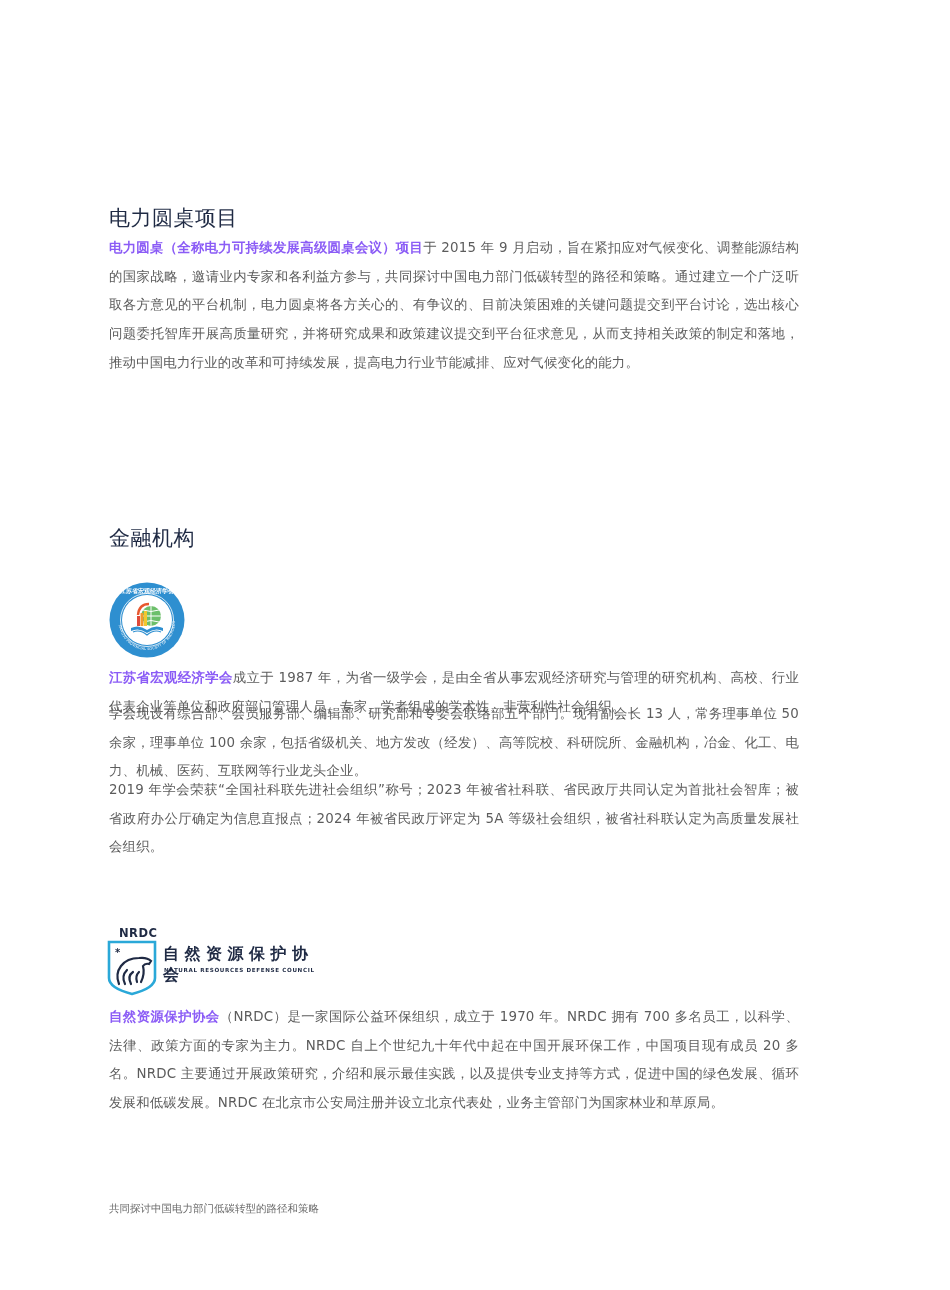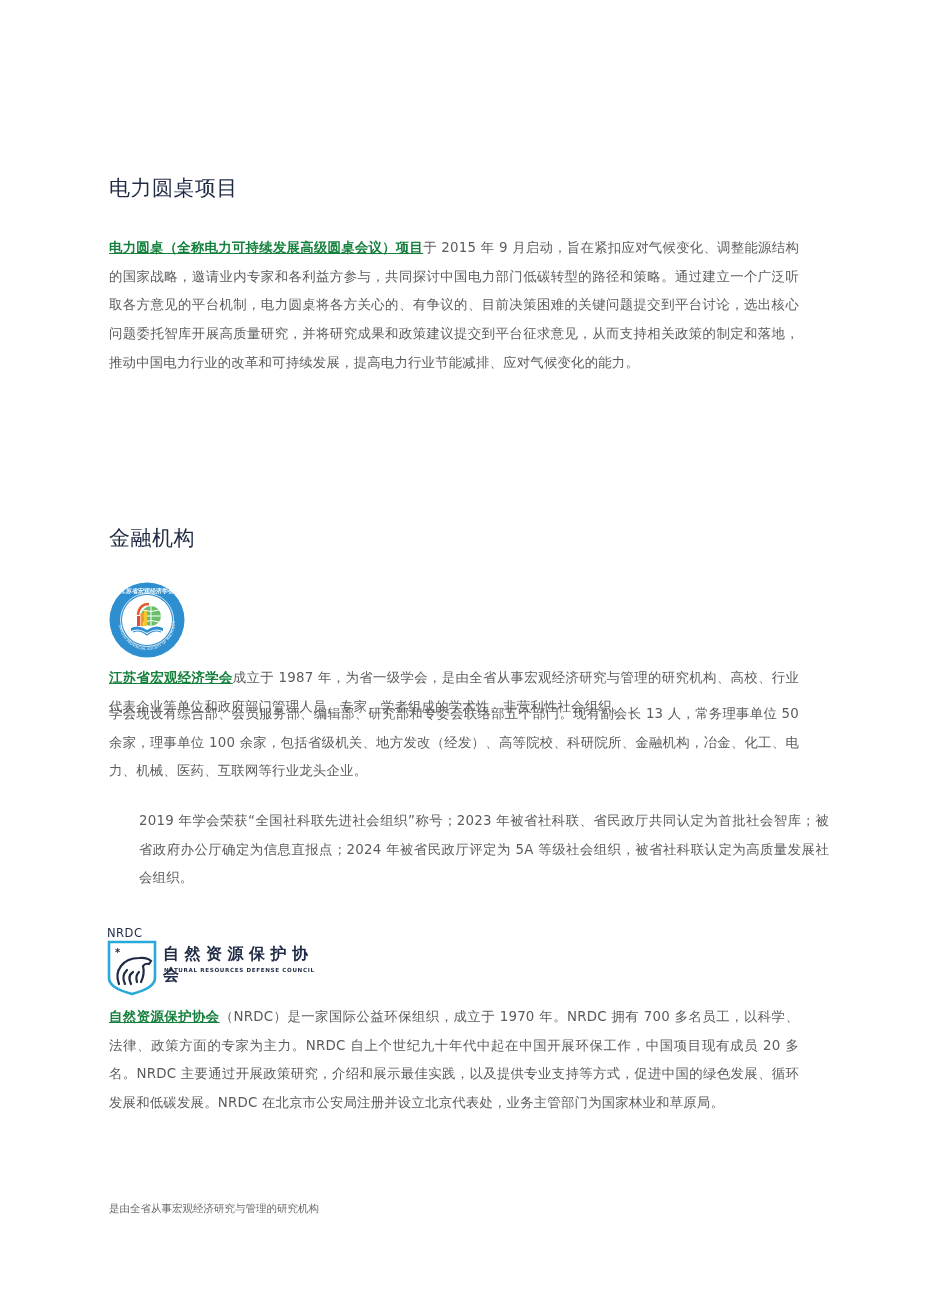--- a/index.html
+++ b/index.html
@@ -1,34 +1,34 @@
 <!DOCTYPE html>
 <html><head>
 <meta charset="utf-8">
 <style>
   html, body { margin:0; padding:0; background:#ffffff; }
   body { width:950px; height:1290px; position:relative; overflow:hidden;
          font-family:"DejaVu Sans","Liberation Sans",sans-serif; color:#5a5a5a; }
   .page { position:absolute; left:109px; top:0; width:690px; }
   .h2 { position:absolute; left:0; font-size:21px; font-weight:normal; color:#1f2a44; margin:0; letter-spacing:0.5px; }
   .para { position:absolute; left:0; width:690px; font-size:13.4px; line-height:28.7px; color:#5c5c5c; margin:0; text-align:justify; letter-spacing:0.2px; }
-  .para b { color:#15803d; font-weight:bold;text-decoration:underline; }
+  .para b { color:#8b5cf6; font-weight:bold; }
   .footer { position:absolute; left:0; font-size:10.5px; color:#6a6a6a; line-height:23px; }
   .logo-jiangsu { position:absolute; left:0; top:582px; width:76px; height:76px; }
   .logo-nrdc { position:absolute; left:-2px; top:926px; width:215px; height:72px; }
-  .nrdc-word { position:absolute; left:0; top:0; font-family:"DejaVu Sans",sans-serif; font-weight:normal; font-size:11.5px; color:#1f2a44; letter-spacing:0.5px; }
+  .nrdc-word { position:absolute; left:12px; top:0; font-family:"DejaVu Sans",sans-serif; font-weight:bold; font-size:11.5px; color:#1f2a44; letter-spacing:0.5px; }
   .nrdc-cn { position:absolute; left:56px; top:18px; font-size:16px; font-weight:bold; color:#1f2a44; letter-spacing:5.5px; }
   .nrdc-en { position:absolute; left:57px; top:41px; font-size:5.6px; font-weight:bold; color:#1f2a44; letter-spacing:0.65px; white-space:nowrap; }
 </style>
 </head>
 <body>
 
 <div class="page">
 
-  <h2 class="h2" style="top:174px;text-align:right;">电力圆桌项目</h2>
+  <h2 class="h2" style="top:204px;text-align:right;">电力圆桌项目</h2>
 
   <p class="para" style="top:234px;"><b>电力圆桌（全称电力可持续发展高级圆桌会议）项目</b><span>于 2015 年 9 月启动，旨在紧扣应对气候变化、调整能源结构的国家战略，邀请业内专家和各利益方参与，共同探讨中国电力部门低碳转型的路径和策略。通过建立一个广泛听取各方意见的平台机制，电力圆桌将各方关心的、有争议的、目前决策困难的关键问题提交到平台讨论，选出核心问题委托智库开展高质量研究，并将研究成果和政策建议提交到平台征求意见，从而支持相关政策的制定和落地，推动中国电力行业的改革和可持续发展，提高电力行业节能减排、应对气候变化的能力。</span></p>
 
   <h2 class="h2" style="top:524px;">金融机构</h2>
 
   <svg class="logo-jiangsu" viewBox="0 0 76 76">
     <circle cx="38" cy="38" r="37.5" fill="#2e8fd0"></circle>
     <circle cx="38" cy="38" r="25" fill="#ffffff"></circle>
     <circle cx="38" cy="38" r="26.5" fill="none" stroke="#ffffff" stroke-width="0.8"></circle>
 
@@ -46,32 +46,32 @@
 
     <text x="38" y="11" text-anchor="middle" font-size="6" fill="#ffffff" font-weight="bold">江苏省宏观经济学会</text>
     <path id="ring-bottom" d="M10 40 A28 28 0 0 0 66 40" fill="none"></path>
     <text font-size="3.4" fill="#ffffff" letter-spacing="0.2"><textPath href="#ring-bottom" startOffset="4%">JIANGSU PROVINCIAL SOCIETY OF MACROECONOMICS</textPath></text>
   </svg>
 
   <p class="para" style="top:664px;"><b>江苏省宏观经济学会</b><span>成立于 1987 年，为省一级学会，是由全省从事宏观经济研究与管理的研究机构、高校、行业代表企业等单位和政府部门管理人员、专家、学者组成的学术性、非营利性社会组织。</span></p>
 
   <p class="para" style="top:700px;">学会现设有综合部、会员服务部、编辑部、研究部和专委会联络部五个部门。现有副会长 13 人，常务理事单位 50 余家，理事单位 100 余家，包括省级机关、地方发改（经发）、高等院校、科研院所、金融机构，冶金、化工、电力、机械、医药、互联网等行业龙头企业。</p>
 
-  <p class="para" style="top:807px;margin-left:30px;">2019 年学会荣获“全国社科联先进社会组织”称号；2023 年被省社科联、省民政厅共同认定为首批社会智库；被省政府办公厅确定为信息直报点；2024 年被省民政厅评定为 5A 等级社会组织，被省社科联认定为高质量发展社会组织。</p>
+  <p class="para" style="top:776px;">2019 年学会荣获“全国社科联先进社会组织”称号；2023 年被省社科联、省民政厅共同认定为首批社会智库；被省政府办公厅确定为信息直报点；2024 年被省民政厅评定为 5A 等级社会组织，被省社科联认定为高质量发展社会组织。</p>
 
   <div class="logo-nrdc">
     <span class="nrdc-word">NRDC</span>
     <svg style="position:absolute;left:0;top:14px;" width="50" height="56" viewBox="0 0 50 56">
       <path d="M2 2 H48 V38 Q48 48 25 54 Q2 48 2 38 Z" fill="#ffffff" stroke="#2aa8d8" stroke-width="2.6"></path>
       <text x="8" y="16" font-size="10" fill="#1f2a44" font-weight="bold">*</text>
       <path d="M12 44 Q8 34 14 26 Q20 18 32 18 Q40 17 44 21 L42 24 Q38 23 36 26 Q38 34 34 42 M18 44 Q14 36 20 30 M24 44 Q20 36 26 32 M30 42 Q28 36 32 32" stroke="#1f2a44" stroke-width="2.2" fill="none" stroke-linecap="round"></path>
     </svg>
     <span class="nrdc-cn">自然资源保护协会</span>
     <span class="nrdc-en">NATURAL RESOURCES DEFENSE COUNCIL</span>
   </div>
 
   <p class="para" style="top:1003px;"><b>自然资源保护协会</b><span>（NRDC）是一家国际公益环保组织，成立于 1970 年。NRDC 拥有 700 多名员工，以科学、法律、政策方面的专家为主力。NRDC 自上个世纪九十年代中起在中国开展环保工作，中国项目现有成员 20 多名。NRDC 主要通过开展政策研究，介绍和展示最佳实践，以及提供专业支持等方式，促进中国的绿色发展、循环发展和低碳发展。NRDC 在北京市公安局注册并设立北京代表处，业务主管部门为国家林业和草原局。</span></p>
 
   <div class="footer" style="top:1197px;">
-    <div>是由全省从事宏观经济研究与管理的研究机构</div>
+    <div>共同探讨中国电力部门低碳转型的路径和策略</div>
   </div>
 
 </div>
 
 </body></html>

